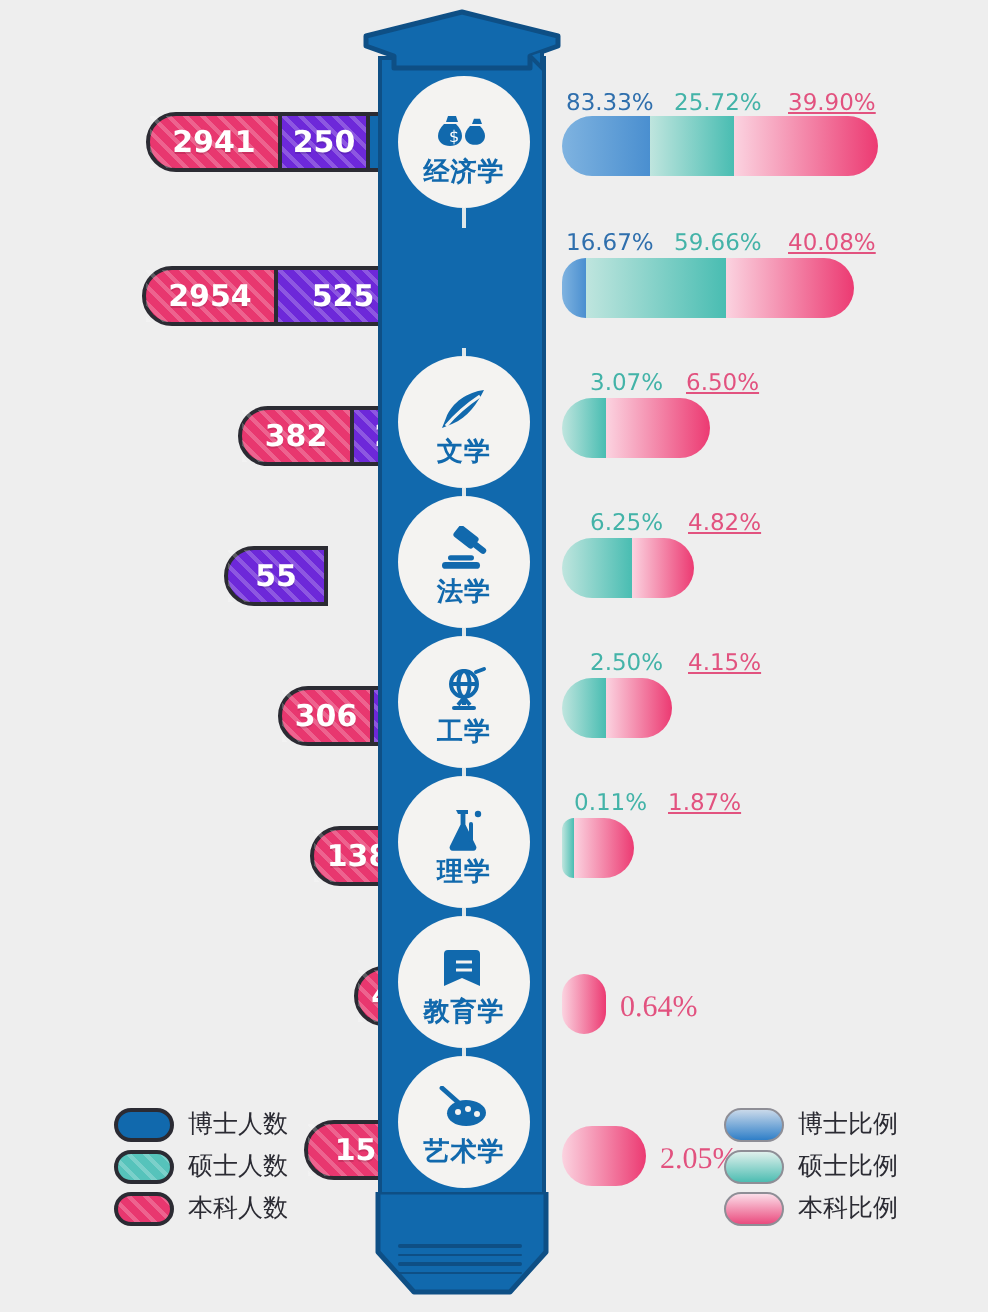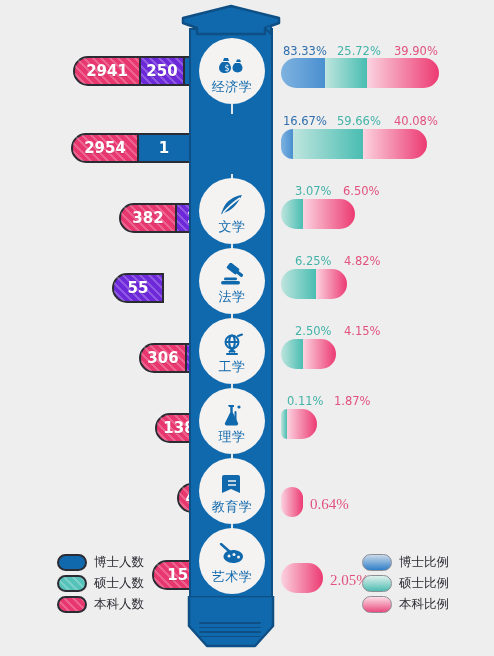--- a/index.html
+++ b/index.html
@@ -47,21 +47,21 @@
     box-sizing:border-box;
     z-index:8;
     display:flex;flex-direction:column;align-items:center;justify-content:center;
   }
   .node .glyph{
     width:28px;height:26px;display:flex;align-items:center;justify-content:center;
     margin-top:2px;
   }
   .node .glyph svg{display:block;}
   .node .nlabel{
-    font-size:13px;color:#1169ad;font-weight:normal;letter-spacing:0.5px;
+    font-size:13px;color:#1169ad;font-weight:bold;letter-spacing:0.5px;
     margin-top:2px;line-height:1;
     font-family:"DejaVu Sans","Liberation Sans",sans-serif;
   }
   .connector{
     position:absolute;left:231px;width:2px;height:10px;background:#dfe7ea;z-index:6;
   }
 
   
   .lrow{position:absolute;height:30px;z-index:3;display:flex;align-items:stretch;}
   .lseg{
@@ -90,21 +90,21 @@
   .rseg.pink{background:linear-gradient(90deg,#fbd3e0 0%,#ec3a72 100%);
              border-radius:0 15px 15px 0;}
   .rrow .rseg:last-child{border-radius:0 15px 15px 0;}
   .rrow .rseg:first-child{border-radius:15px 0 0 15px;}
   .rrow.single .rseg{border-radius:15px;}
 
   .rlabels{position:absolute;left:281px;height:16px;z-index:4;font-size:11.5px;}
   .rlabels span{position:absolute;white-space:nowrap;}
   .pl-blue{color:#2f6fad;}
   .pl-teal{color:#43b3a8;}
-  .pl-pink{color:#e2527f;}
+  .pl-pink{color:#e2527f;text-decoration:underline;}
   .rlab-outside{
     position:absolute;font-size:15px;color:#e2527f;z-index:4;white-space:nowrap;font-family:Liberation Serif, serif;
   }
 
   
   .legend{position:absolute;z-index:9;}
   .legend .litem{display:flex;align-items:center;height:21px;}
   .legend .chip{
     width:30px;height:17px;border-radius:9px;border:2px solid #2b2b33;
     box-sizing:border-box;position:relative;overflow:hidden;margin-right:7px;
@@ -249,20 +249,24 @@
     <div class="lseg blue" style="width:76px">
       <span>5</span>
     </div>
   </div>
 
   <div class="lrow" style="left:71px;top:133px">
     <div class="lseg pink" style="width:68px">
       <div class="hatch"></div>
         <span>2954</span>
     </div>
+    <div class="lseg teal" style="width:70px">
+      <div class="hatch"></div>
+        <span>525</span>
+    </div>
     <div class="lseg blue" style="width:55px">
       <span>1</span>
     </div>
   </div>
 
   <div class="lrow" style="left:119px;top:203px">
     <div class="lseg pink" style="width:58px">
       <div class="hatch"></div>
         <span>382</span>
     </div>

